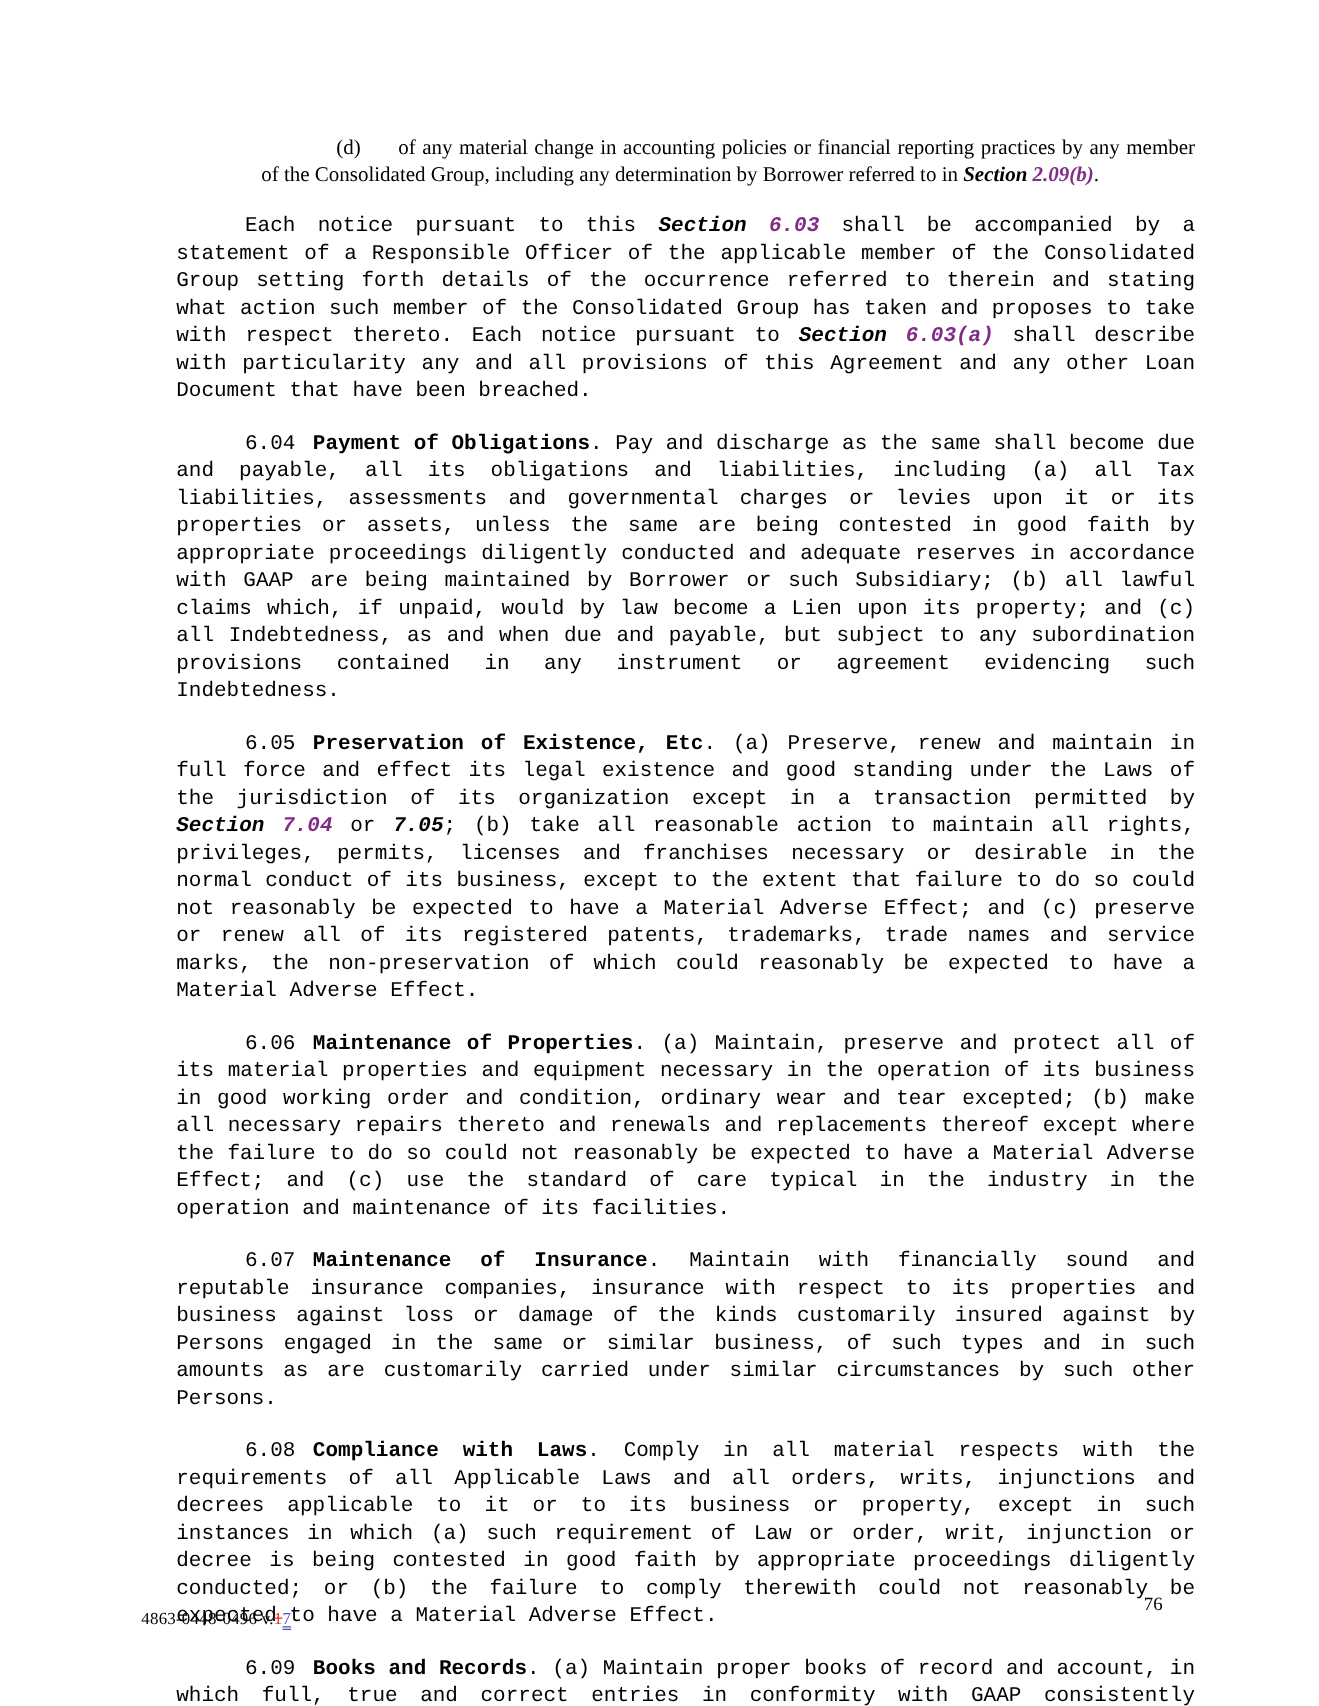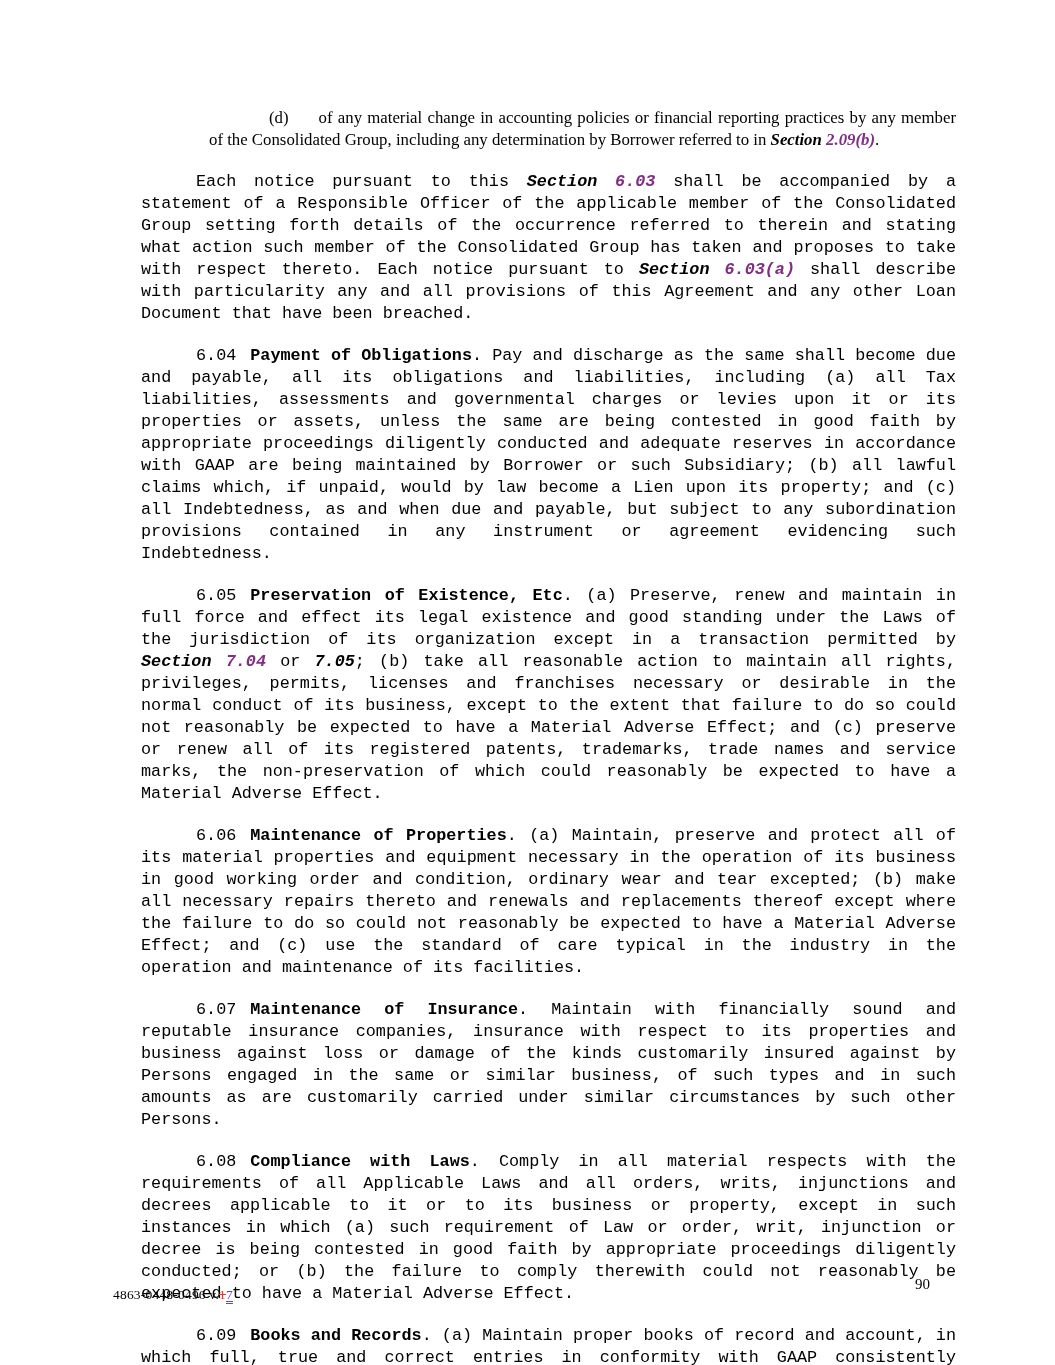--- a/index.html
+++ b/index.html
@@ -65,15 +65,15 @@
       <p class="para body"><span class="run plain">6.04</span><span class="run tab"></span><span class="run b">Payment of Obligations</span><span class="run plain">. Pay and discharge as the same shall become due and payable, all its obligations and liabilities, including (a) all Tax liabilities, assessments and governmental charges or levies upon it or its properties or assets, unless the same are being contested in good faith by appropriate proceedings diligently conducted and adequate reserves in accordance with GAAP are being maintained by Borrower or such Subsidiary; (b) all lawful claims which, if unpaid, would by law become a Lien upon its property; and (c) all Indebtedness, as and when due and payable, but subject to any subordination provisions contained in any instrument or agreement evidencing such Indebtedness.</span></p>
       <p class="para body"><span class="run plain">6.05</span><span class="run tab"></span><span class="run b">Preservation of Existence, Etc</span><span class="run plain">. (a) Preserve, renew and maintain in full force and effect its legal existence and good standing under the Laws of the jurisdiction of its organization except in a transaction permitted by </span><span class="run bi">Section </span><span class="run ref">7.04</span><span class="run plain"> or </span><span class="run bi">7.05</span><span class="run plain">; (b) take all reasonable action to maintain all rights, privileges, permits, licenses and franchises necessary or desirable in the normal conduct of its business, except to the extent that failure to do so could not reasonably be expected to have a Material Adverse Effect; and (c) preserve or renew all of its registered patents, trademarks, trade names and service marks, the non-preservation of which could reasonably be expected to have a Material Adverse Effect.</span></p>
       <p class="para body"><span class="run plain">6.06</span><span class="run tab"></span><span class="run b">Maintenance of Properties</span><span class="run plain">. (a) Maintain, preserve and protect all of its material properties and equipment necessary in the operation of its business in good working order and condition, ordinary wear and tear excepted; (b) make all necessary repairs thereto and renewals and replacements thereof except where the failure to do so could not reasonably be expected to have a Material Adverse Effect; and (c) use the standard of care typical in the industry in the operation and maintenance of its facilities.</span></p>
       <p class="para body"><span class="run plain">6.07</span><span class="run tab"></span><span class="run b">Maintenance of Insurance</span><span class="run plain">. Maintain with financially sound and reputable insurance companies, insurance with respect to its properties and business against loss or damage of the kinds customarily insured against by Persons engaged in the same or similar business, of such types and in such amounts as are customarily carried under similar circumstances by such other Persons.</span></p>
       <p class="para body"><span class="run plain">6.08</span><span class="run tab"></span><span class="run b">Compliance with Laws</span><span class="run plain">. Comply in all material respects with the requirements of all Applicable Laws and all orders, writs, injunctions and decrees applicable to it or to its business or property, except in such instances in which (a) such requirement of Law or order, writ, injunction or decree is being contested in good faith by appropriate proceedings diligently conducted; or (b) the failure to comply therewith could not reasonably be expected to have a Material Adverse Effect.</span></p>
       <p class="para body"><span class="run plain">6.09</span><span class="run tab"></span><span class="run b">Books and Records</span><span class="run plain">. (a) Maintain proper books of record and account, in which full, true and correct entries in conformity with GAAP consistently applied shall be made of all financial transactions and matters involving the assets and business of each such Person, as the case may be; and (b) maintain such books of record and account in material conformity with all applicable requirements of any Governmental Authority having regulatory jurisdiction over such Person, as the case may be.</span></p>
     </div>
 
   <div class="doc-footer"><span>4863-0448-0496 v.</span><span class="footer-del">1</span><span class="footer-ins">7</span></div>
 
-  <div class="page-number">90</div>
+  <div class="page-number">76</div>
 
 </div>
 
 </body></html>

